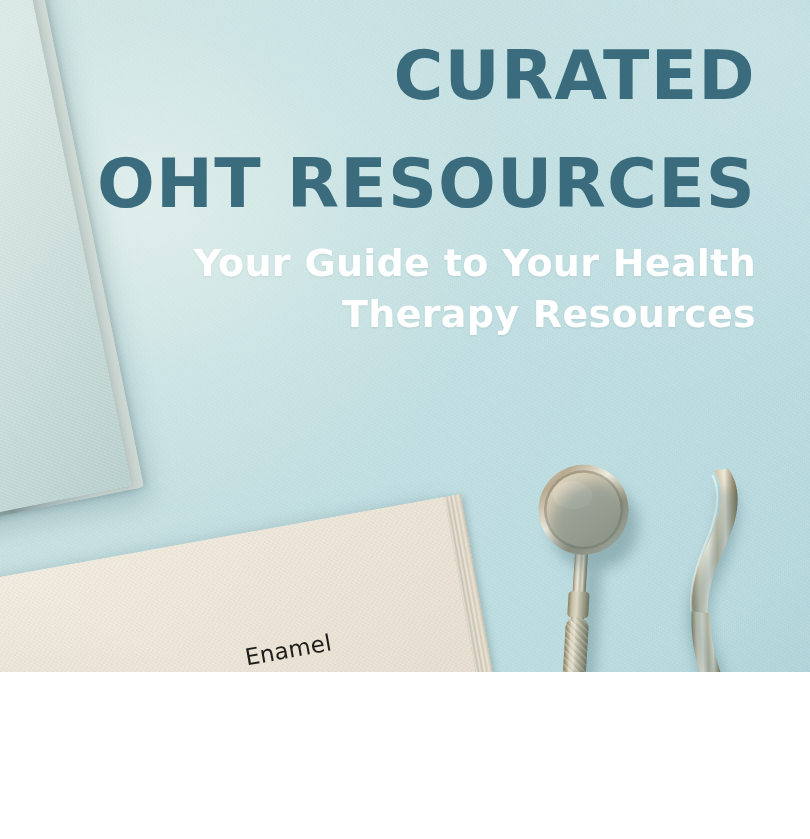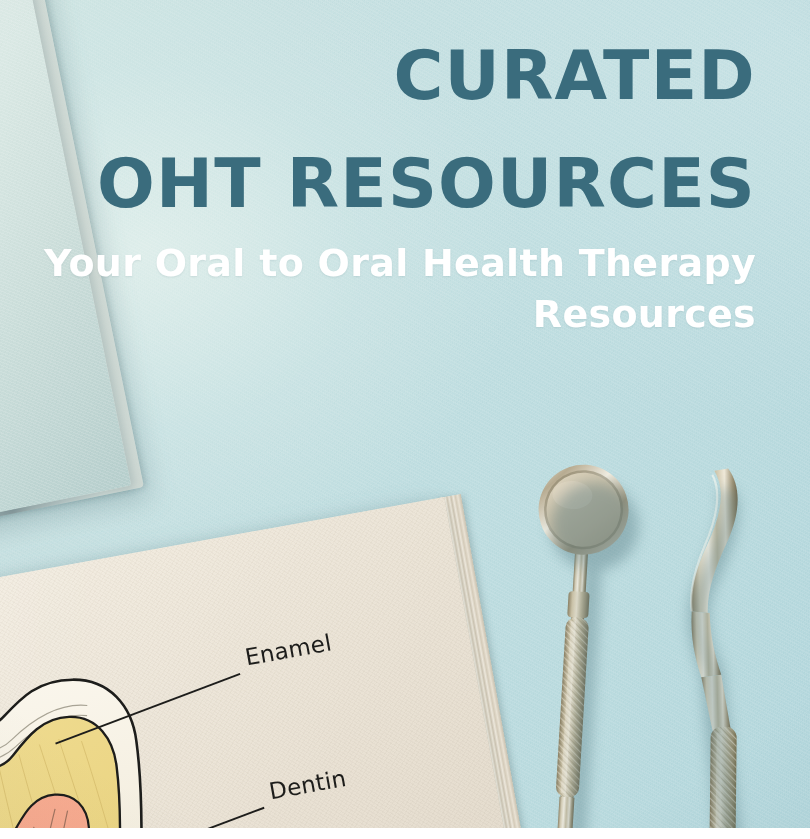--- a/index.html
+++ b/index.html
@@ -4,21 +4,21 @@
 <title>Curated OHT Resources</title>
 <style>
   html, body {
     margin: 0;
     padding: 0;
     background: #ffffff;
   }
   #poster {
     position: relative;
     width: 810px;
-    height: 828px;
+    height: 672px;
     overflow: hidden;
     background: #c3dfe0;
     font-family: "Liberation Sans", sans-serif;
     -webkit-font-smoothing: antialiased;
   }
 
   
   .desk-base {
     position: absolute;
     inset: 0;
@@ -503,16 +503,16 @@
 
       <path d="M40,14 C50,34 42,60 31,84 C20,108 14,130 16,150" stroke="#fffdf4" stroke-width="2.2" fill="none" opacity="0.55"></path>
     </svg>
   </div>
 
   <div class="desk-vignette"></div>
 
   <div class="headline">
     <h1 class="title-line l1">CURATED</h1>
     <h1 class="title-line l2">OHT RESOURCES</h1>
-    <p class="subtitle">Your Oral to Oral Health Therapy Resources</p>
+    <p class="subtitle">Your Guide to Your Health Therapy Resources</p>
   </div>
 
 </div>
 
 </body></html>

